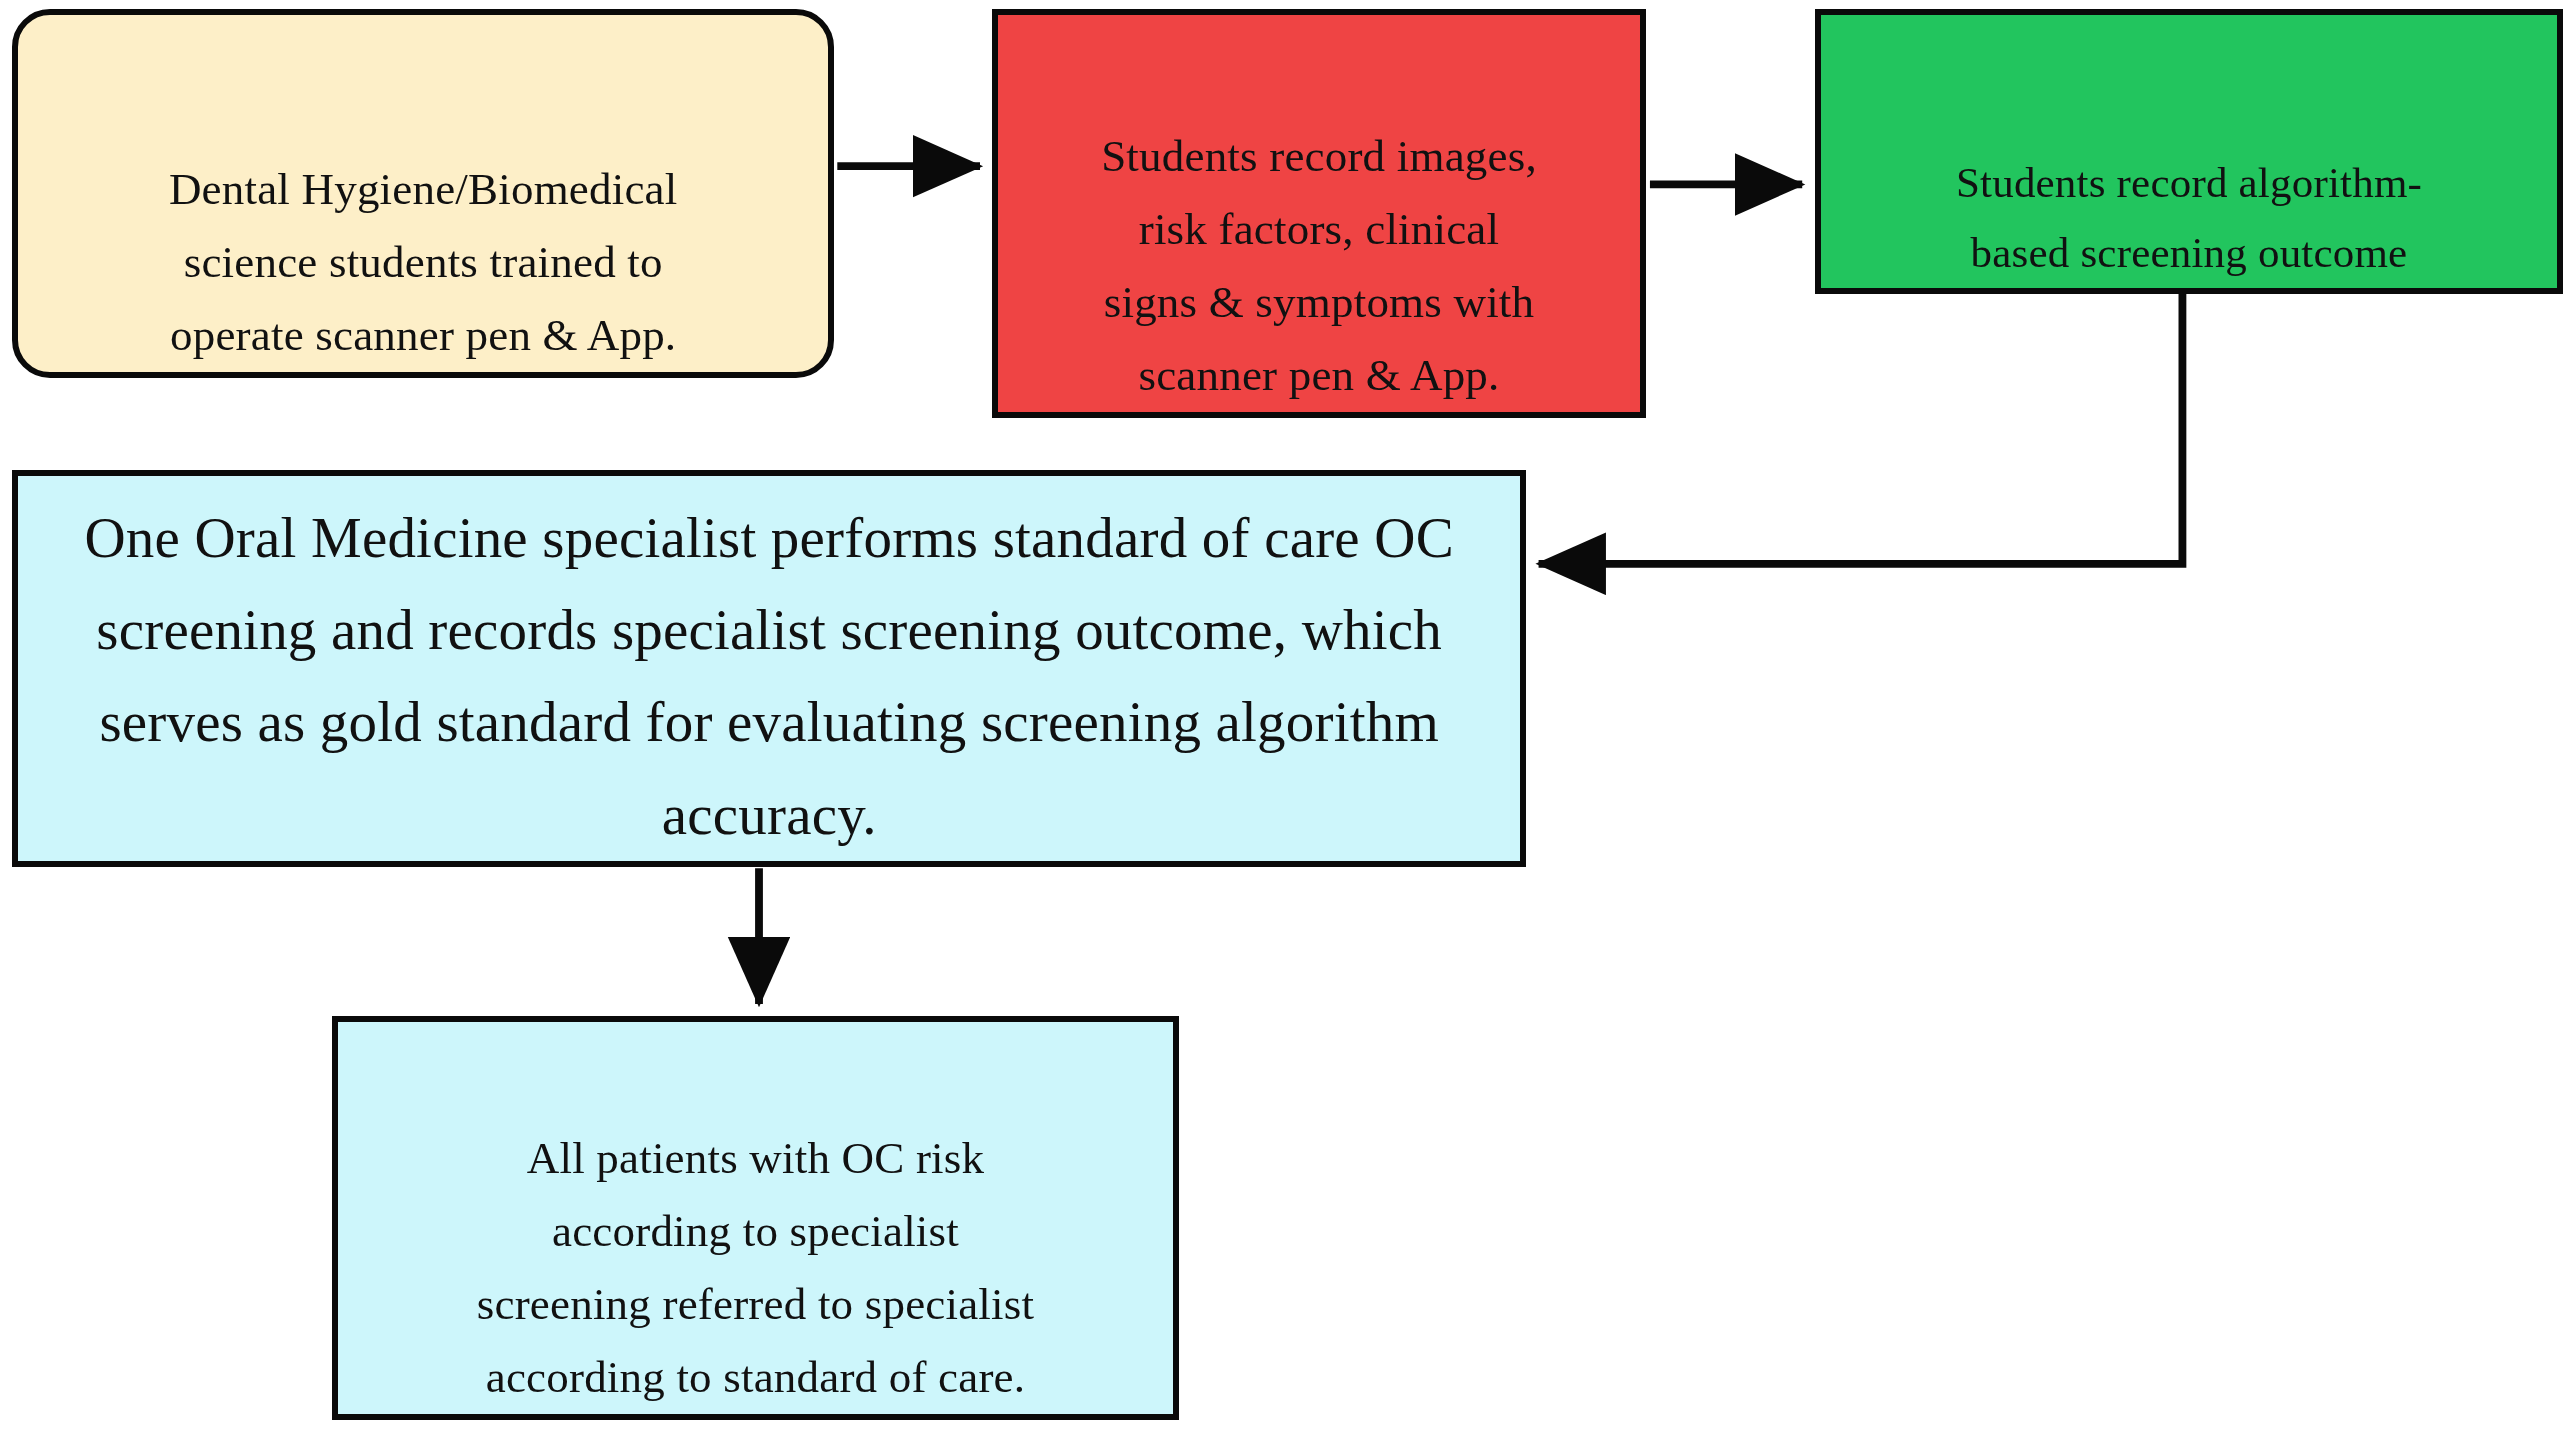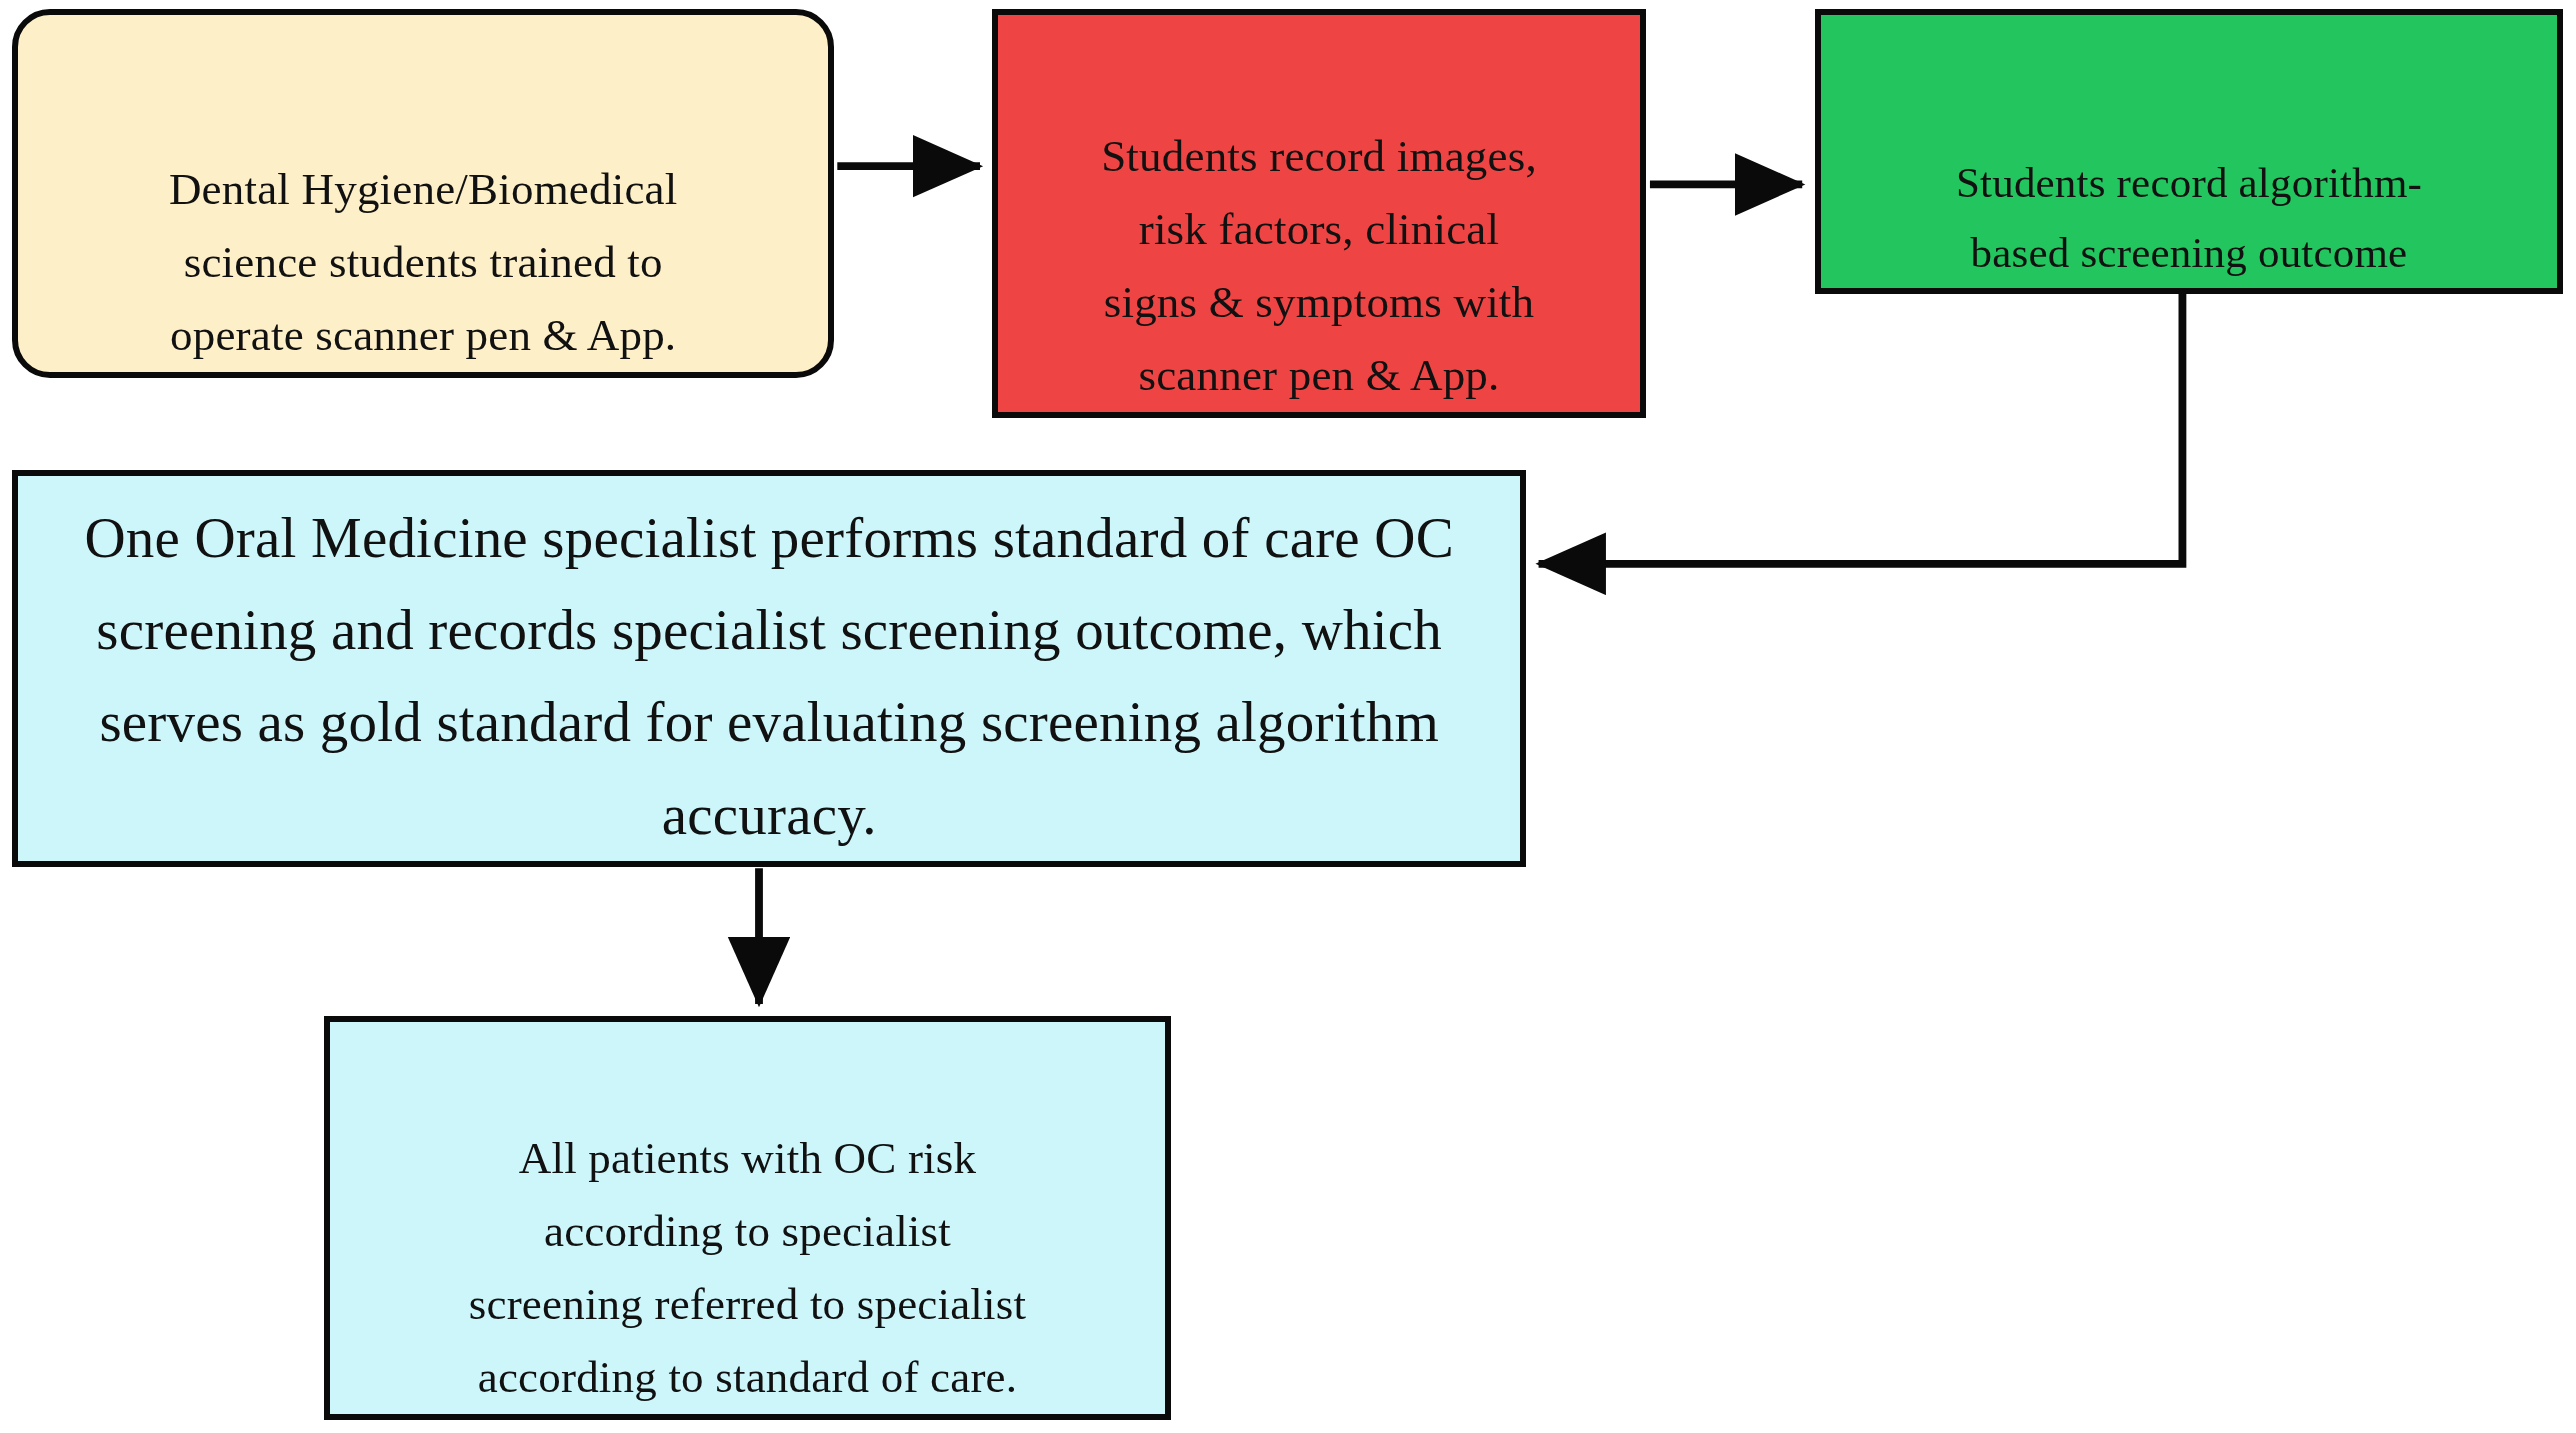--- a/index.html
+++ b/index.html
@@ -56,21 +56,21 @@
     left: 1815px; top: 8.7px; width: 748px; height: 285px;
     background: #22c55e;
     font-size: 43px;
   }
   #node-specialist {
     left: 12.2px;  top: 470px; width: 1514px; height: 397px;
     background: #CDF6FB;
     font-size: 57px;
   }
   #node-referral {
-    left: 324px; top: 1016px; width: 847px; height: 404px;
+    left: 332px; top: 1016px; width: 847px; height: 404px;
     background: #CDF6FB;
     font-size: 45px;
   }
 </style>
 </head>
 <body>
 
 <svg id="flow-canvas" viewBox="0 0 2960 1647" aria-hidden="true">
   <defs>
     <marker id="arrow-right" markerWidth="10" markerHeight="10" refX="8.6" refY="4" orient="auto" markerUnits="strokeWidth">

